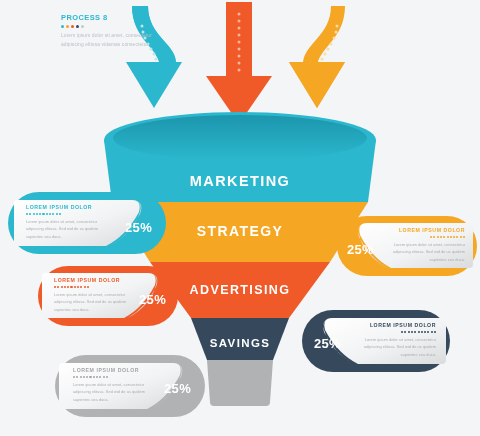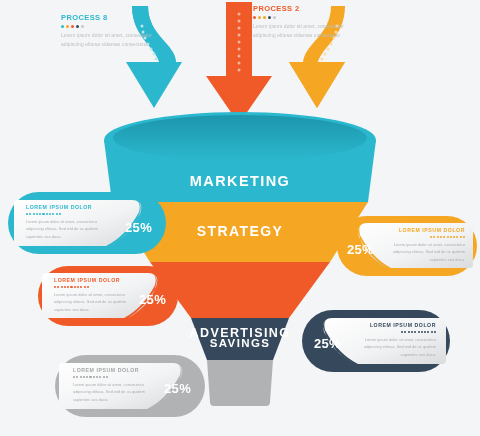--- a/index.html
+++ b/index.html
@@ -26,21 +26,21 @@
   #proc3{left:369px;top:22px;}
   #proc3 .proc-title{color:#F5A623;}
 
   
   .f-label{
     position:absolute;color:#ffffff;text-align:center;
     font-weight:bold;letter-spacing:1.4px;width:100%;left:0;
   }
   #lbl-marketing{top:173px;font-size:14.5px;}
   #lbl-strategy{top:223px;font-size:14px;}
-  #lbl-advertising{top:283px;font-size:12.5px;margin-top:43px;}
+  #lbl-advertising{top:283px;font-size:12.5px;}
   #lbl-savings{top:337px;font-size:11.5px;}
   #lbl-buy{top:376px;font-size:13.5px;}
 
   
   .callout{position:absolute;}
   .callout .pct{
     position:absolute;color:#fff;font-weight:bold;font-size:13px;
     letter-spacing:.3px;
   }
   .card-txt{position:absolute;}
@@ -277,26 +277,15 @@
     <div class="proc-dots">
         <i style="background: rgb(43, 184, 206);"></i>
         <i style="background: rgb(245, 166, 35);"></i>
         <i style="background: rgb(239, 90, 40);"></i>
         <i style="background: rgb(54, 73, 92);"></i>
         <i style="background: rgb(198, 201, 203);"></i>
       </div>
     <div class="proc-body">Lorem ipsum dolor sit amet, consectetur adipiscing elitusa vidamas  consectetur</div>
   </div>
 
-  <div class="proc" id="proc2">
-    <div class="proc-title">PROCESS 2</div>
-    <div class="proc-dots">
-        <i style="background: rgb(239, 90, 40);"></i>
-        <i style="background: rgb(245, 166, 35);"></i>
-        <i style="background: rgb(245, 166, 35);"></i>
-        <i style="background: rgb(54, 73, 92);"></i>
-        <i style="background: rgb(198, 201, 203);"></i>
-      </div>
-    <div class="proc-body">Lorem ipsum dolor sit amet, consectetur adipiscing elitusa vidamas  consectetur</div>
-  </div>
 
 
 </div>
 
 </body></html>

